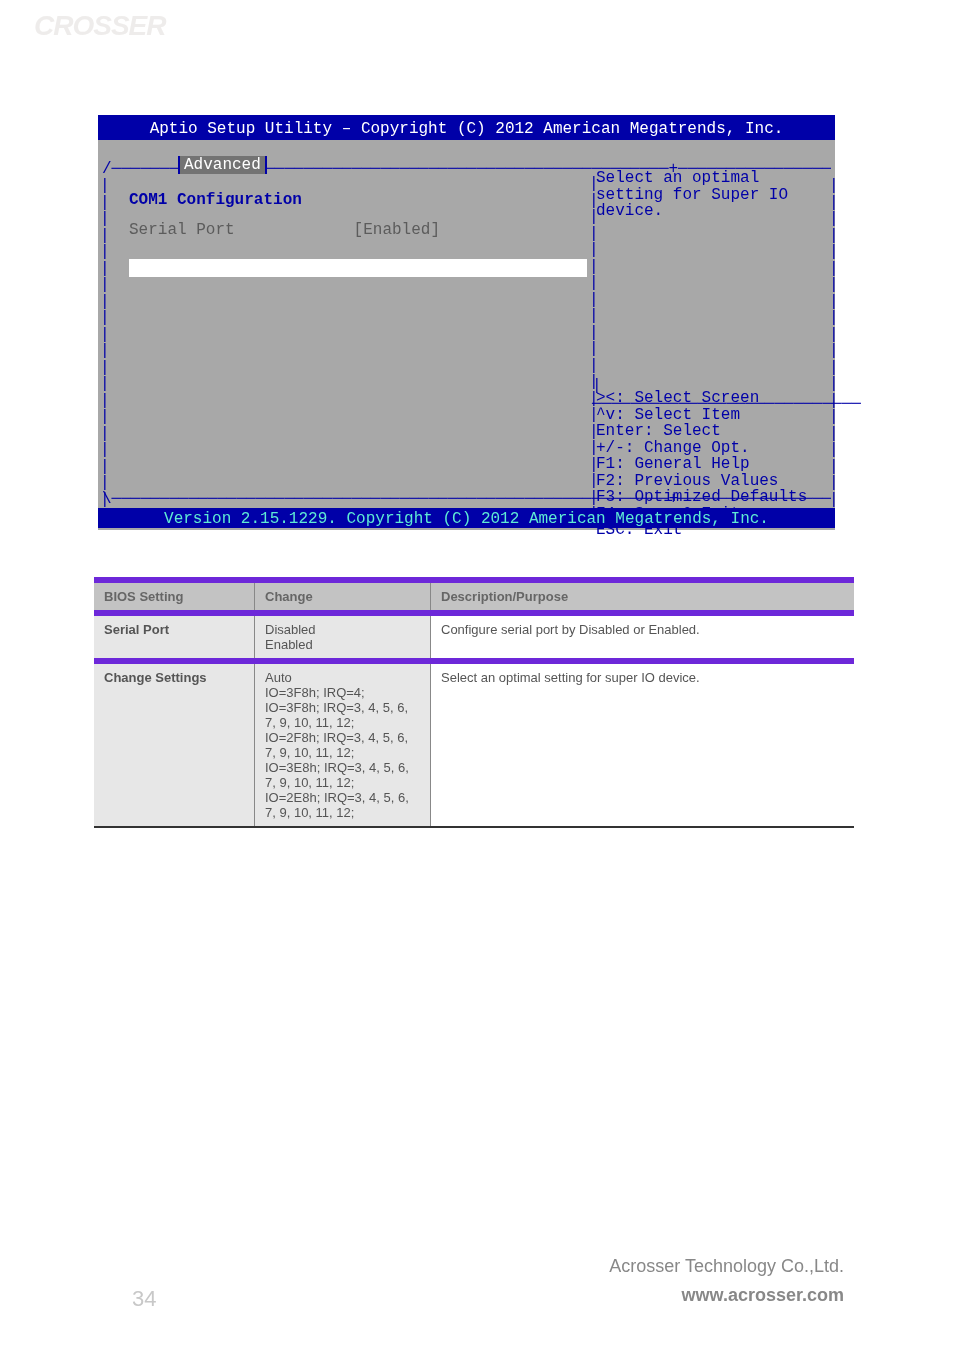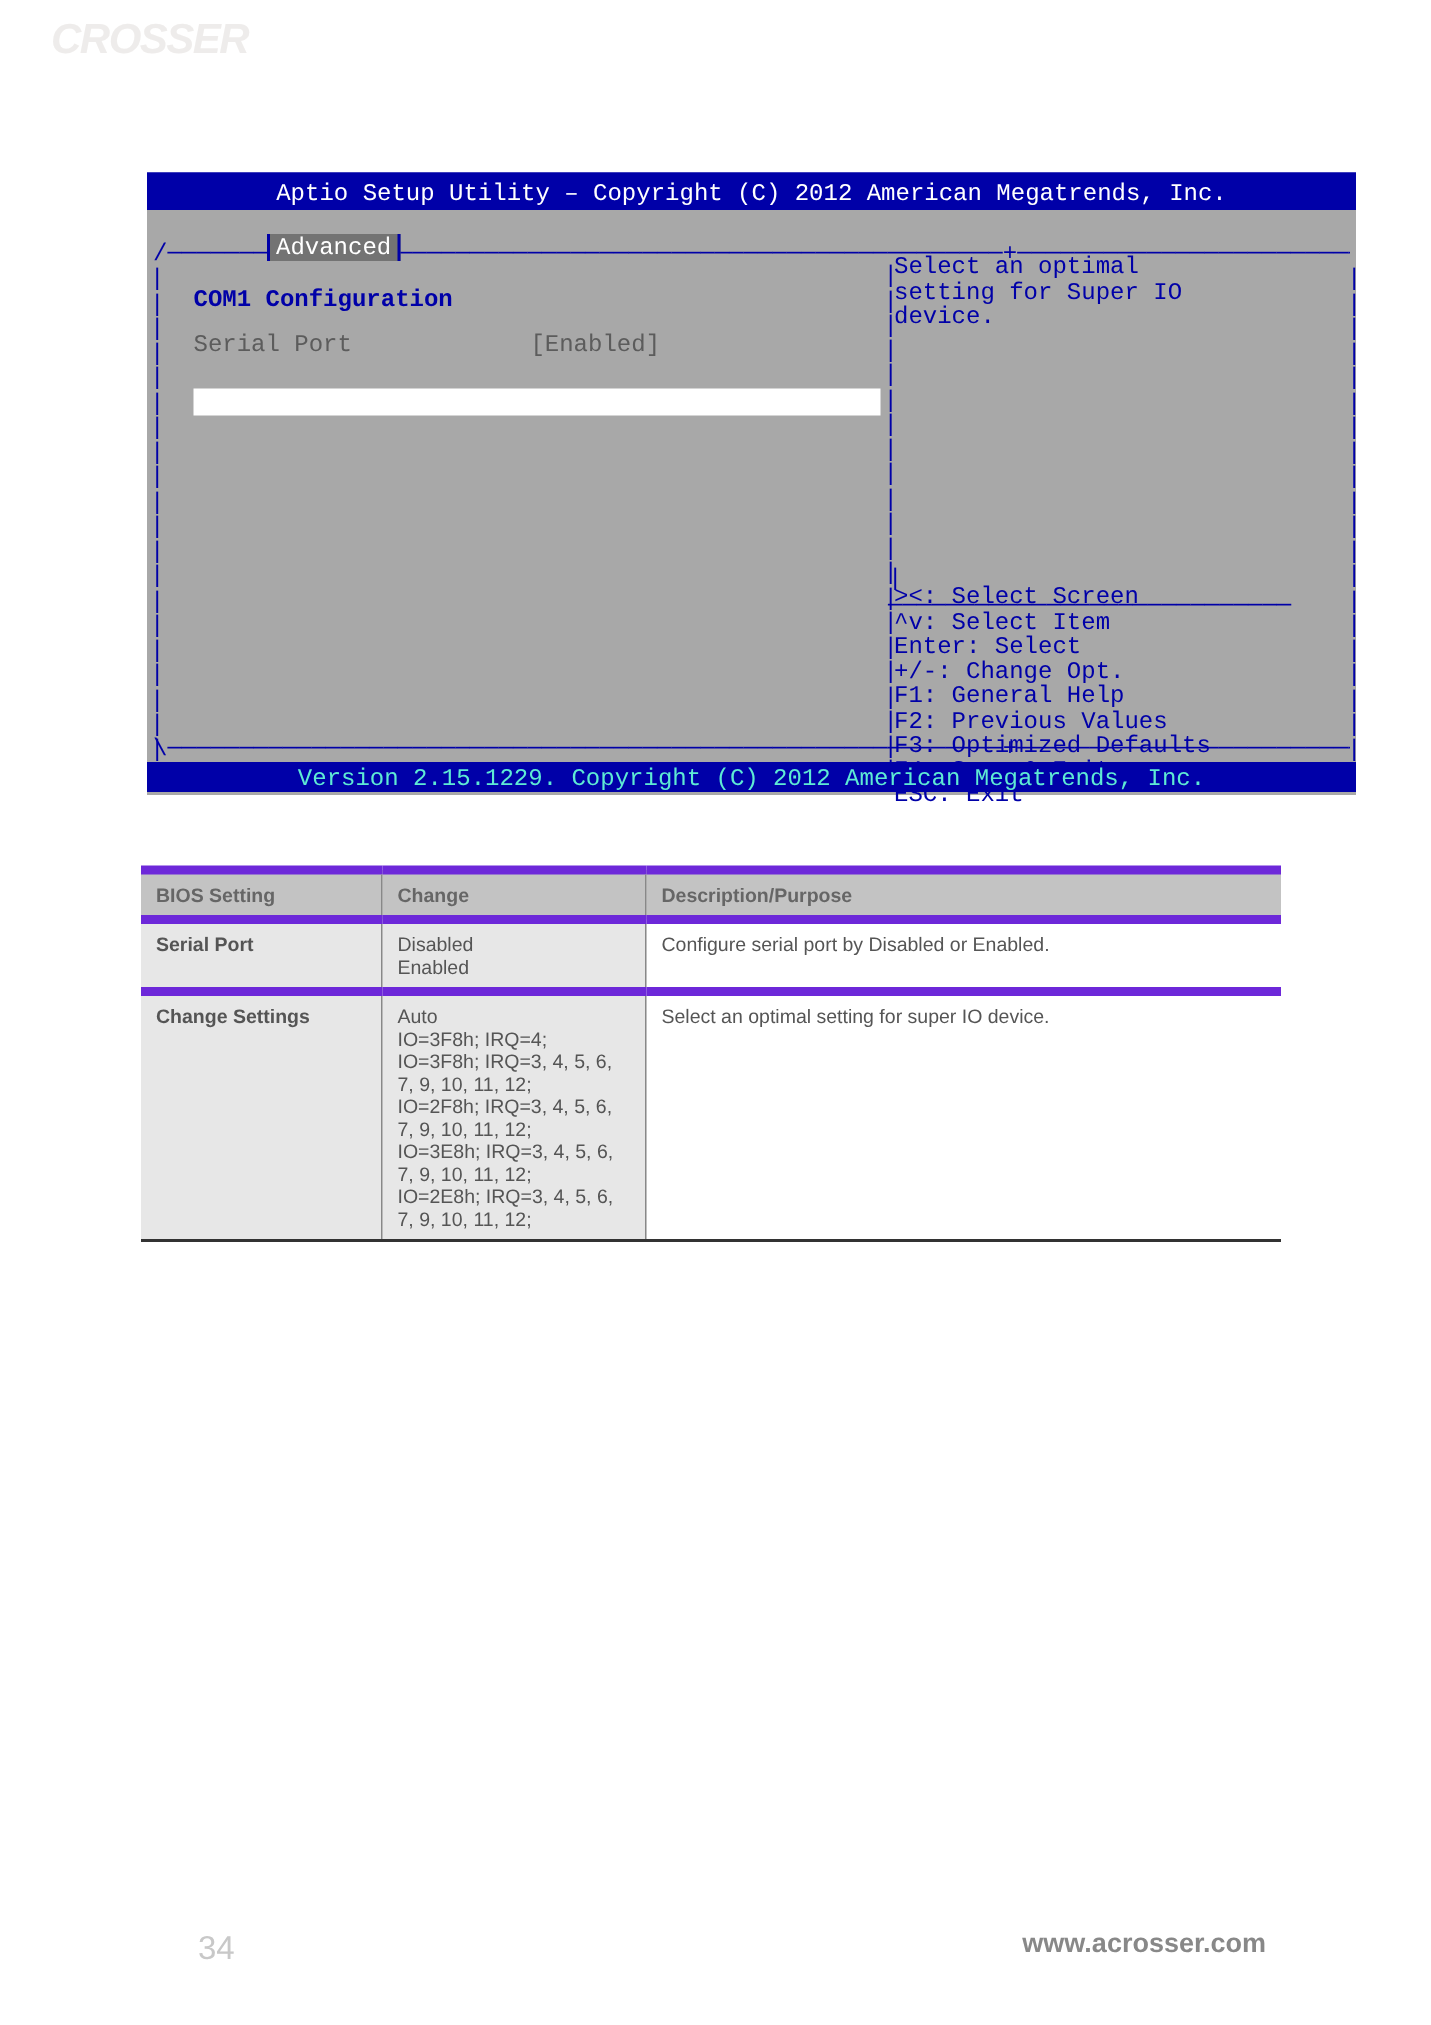--- a/index.html
+++ b/index.html
@@ -21,21 +21,21 @@
   .page-content {
     position: absolute;
     top: 115px;
     left: 94px;
     width: 770px;
   }
   .section-head { font-size: 21px; font-weight: bold; font-family: "Times New Roman", serif; margin-bottom: 20px; }
   .section-num { color: #1657A8; }
   .section-text { font-style: italic; color: #1657A8; }
   .bios-box {
-    width: 806px;
+    width: 737px;
     height: 412px;
     background: #0000A8;
     font-family: "Courier New", monospace;
     font-size: 16px;
     color: #fff;
     margin-left: 4px;
     margin-bottom: 50px;
     position: relative;
   }
   .bios-bluebar { background: #0000A8; color: #fff; text-align: center; height: 20px; padding-top: 5px;}
@@ -177,15 +177,16 @@
 IO=2F8h; IRQ=3, 4, 5, 6, 7, 9, 10, 11, 12;
 IO=3E8h; IRQ=3, 4, 5, 6, 7, 9, 10, 11, 12;
 IO=2E8h; IRQ=3, 4, 5, 6, 7, 9, 10, 11, 12;</td>
       <td class="col3">Select an optimal setting for super IO device.</td>
     </tr>
   </tbody>
     </table>
 </div>
 
 <div class="footer">
+  <div>Acrosser Technology Co.,Ltd.</div>
   <div class="www">www.acrosser.com</div>
 </div>
 <div class="pagenum">34</div>
 
 </body></html>

